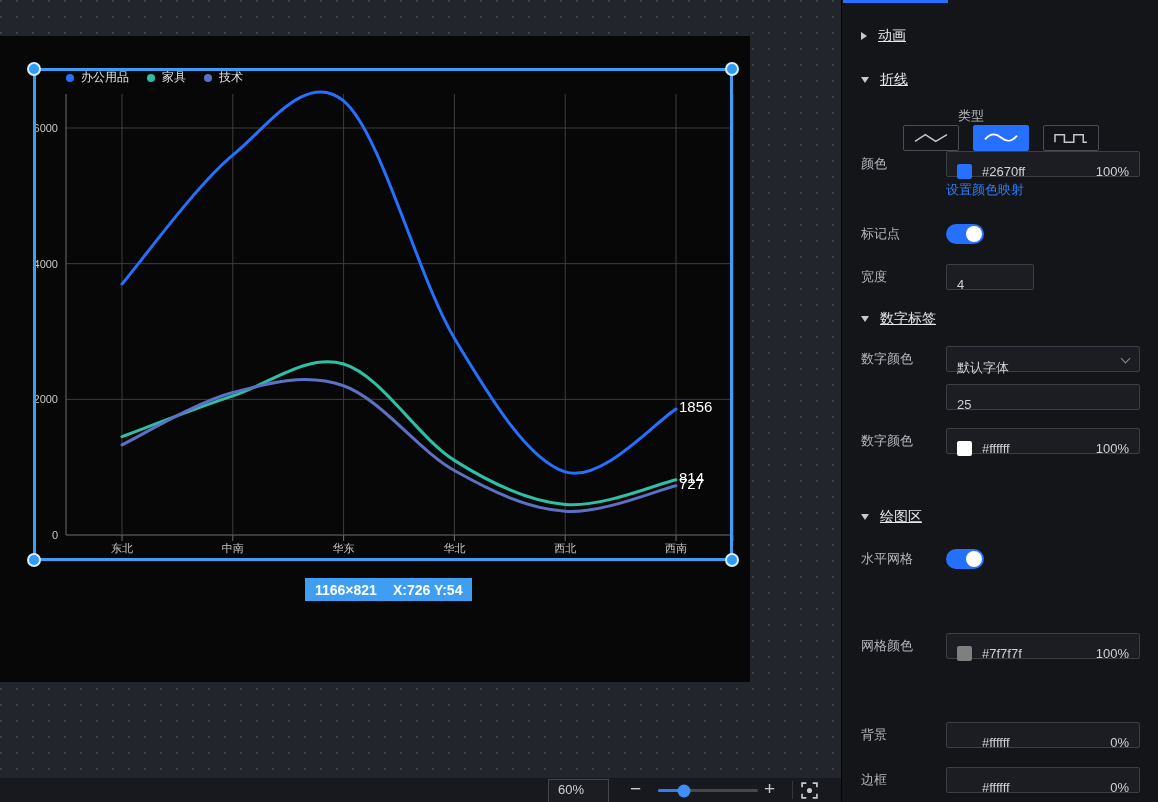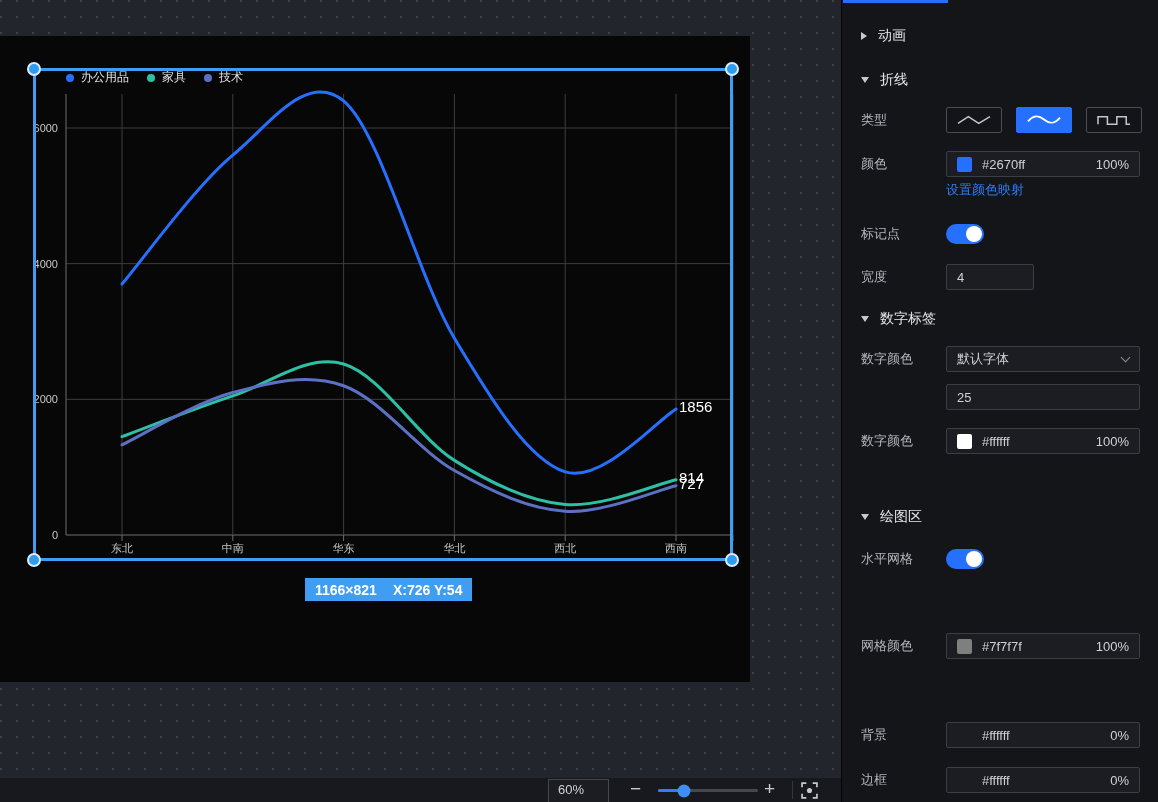--- a/index.html
+++ b/index.html
@@ -47,32 +47,32 @@
     width:13px;height:13px;border-radius:50%;background:#3f8df5;}
   .bar-divider{position:absolute;left:792px;top:3px;width:1px;height:18px;background:#33363c;}
   .fit-btn{position:absolute;left:801px;top:4px;width:17px;height:17px;}
 
   
   .panel{position:absolute;left:841px;top:0;width:317px;height:802px;
     background:#141519;border-left:1px solid #050506;}
   .tab-indicator{position:absolute;left:1px;top:0;width:105px;height:3px;background:#2670ff;}
 
   .section-header{position:absolute;left:19px;height:16px;display:flex;
-    align-items:center;gap:11px;color:#e4e6e9;font-size:14px;}
+    align-items:center;gap:11px;color:#e4e6e9;font-size:14px;text-decoration:underline;}
   .arr-right{width:0;height:0;border-left:6px solid #c6c9ce;
     border-top:4px solid transparent;border-bottom:4px solid transparent;}
   .arr-down{width:0;height:0;border-top:6px solid #c6c9ce;
     border-left:4px solid transparent;border-right:4px solid transparent;}
 
   .prow{position:absolute;left:19px;width:279px;height:26px;display:flex;align-items:center;}
   .plabel{width:85px;flex-shrink:0;color:#b3b6bc;font-size:13px;}
   .pcontrol{flex:1;display:flex;align-items:center;}
 
   .tbox{height:26px;background:#1b1d22;border:1px solid #3b3e45;border-radius:2px;
-    display:flex;align-items:center;padding:0 10px;color:#ced1d6;font-size:13px;width:100%;}
+    display:flex;align-items:flex-start;padding:12px 10px;color:#ced1d6;font-size:13px;width:100%;}
   .swatch{width:15px;height:15px;border-radius:2px;margin-right:10px;flex-shrink:0;}
   .swatch.hidden{visibility:hidden;}
   .cval{flex:1;}
   .chev{width:7px;height:7px;border-right:1.5px solid #8a8d93;
     border-bottom:1.5px solid #8a8d93;transform:rotate(45deg);margin-left:10px;
     margin-top:-4px;flex-shrink:0;}
   .line-sample{flex:1;height:0;border-top:2px solid #e8e8e8;margin-right:14px;}
 
   .type-group{display:flex;gap:14px;}
   .tbtn{width:56px;height:26px;background:#121419;border:1px solid #4a4d53;
@@ -183,21 +183,21 @@
     <div class="section-header" style="top:28px;">
       <span class="arr-right"></span>
       <span>动画</span>
     </div>
 
     <div class="section-header" style="top:72px;">
       <span class="arr-down"></span>
       <span>折线</span>
     </div>
 
-    <div class="prow" style="top:107px;">
+    <div class="prow" style="top:107px;flex-direction:column;">
       <span class="plabel">类型</span>
       <div class="pcontrol type-group">
         <div class="tbtn">
           <svg width="38" height="16" viewBox="0 0 40 17">
             <path d="M3 12 L14 5 L25 12 L37 5" fill="none" stroke="#c3c6cb" stroke-width="1.6"></path>
           </svg>
         </div>
         <div class="tbtn active">
           <svg width="38" height="16" viewBox="0 0 40 17">
             <path d="M3 10 C9 3 14 3 20 8 C26 13 31 13 37 6" fill="none" stroke="#ffffff" stroke-width="2"></path>

